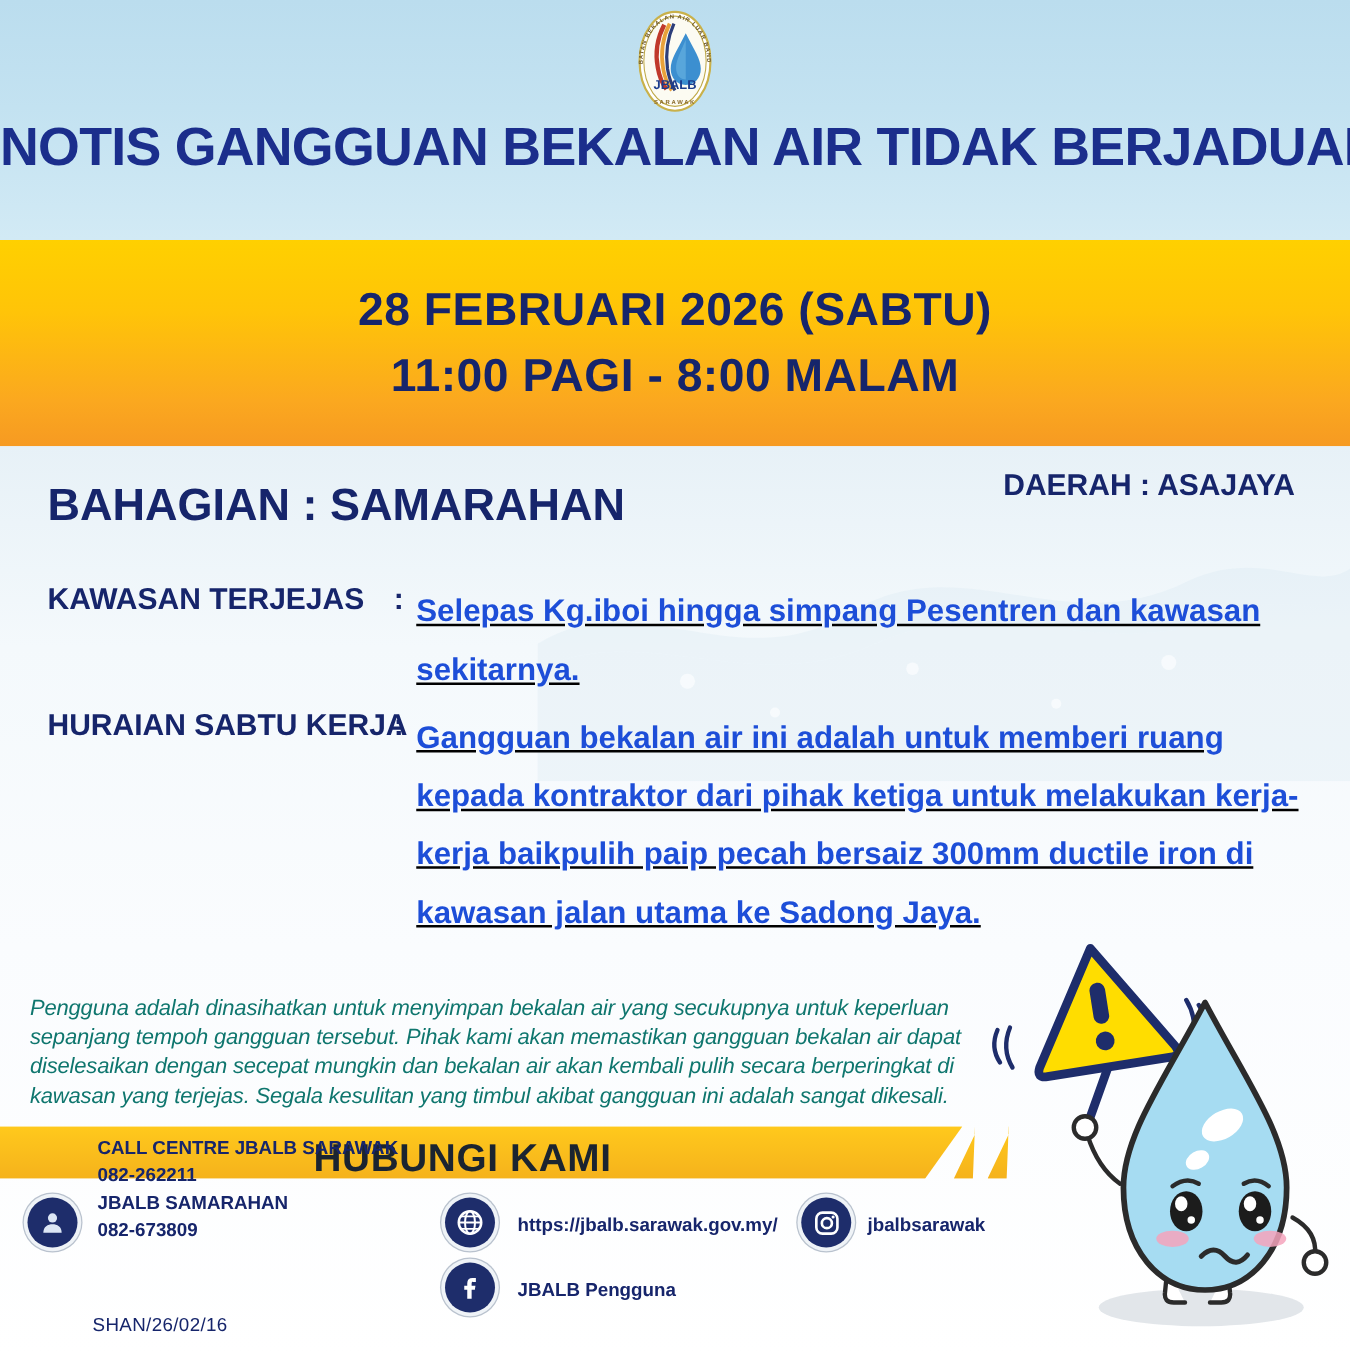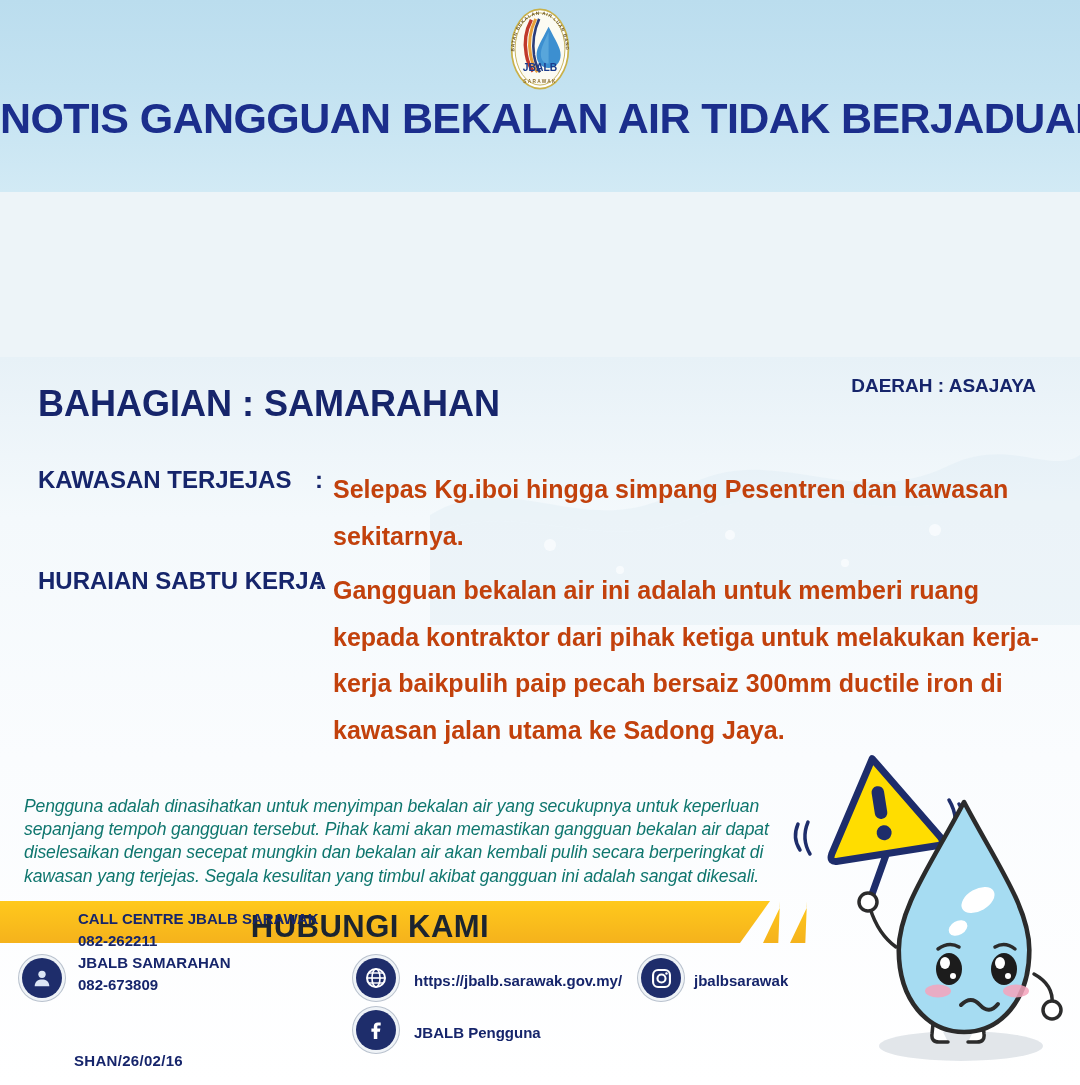--- a/index.html
+++ b/index.html
@@ -99,35 +99,36 @@
     position: absolute;
     left: 38px; top: 0;
     font-size: 36px;
     font-weight: bold;
     color: #16256B;
     white-space: nowrap;
   }
   .daerah {
     position: absolute;
     right: 44px; top: -8px;
-    font-size: 19px;
+    font-size: 24px;
     font-weight: bold;
     color: #16256B;
     white-space: nowrap;
   }
 
   .info-block {
     position: absolute;
     top: 466px;
     left: 0;
     width: 1080px;
   }
   .info-row {
     position: relative;
     width: 960px;
+    text-decoration: underline;
   }
   .info-label {
     position: absolute;
     left: 38px;
     top: 0;
     width: 272px;
     font-size: 24px;
     font-weight: bold;
     color: #16256B;
     white-space: nowrap;
@@ -138,21 +139,21 @@
     top: 0;
     font-size: 24px;
     font-weight: bold;
     color: #16256B;
   }
   .info-value {
     margin-left: 333px;
     width: 715px;
     font-size: 25px;
     font-weight: bold;
-    color: #c2410c;
+    color: #1d4ed8;
     line-height: 1.86;
   }
 
   
   .disclaimer {
     position: absolute;
     left: 24px;
     top: 795px;
     width: 745px;
     font-size: 17.6px;
@@ -217,21 +218,21 @@
     font-weight: bold;
     color: #16256B;
     line-height: 1.46;
     white-space: pre-line;
   }
   .ref-code {
     position: absolute;
     left: 74px;
     top: 1052px;
     font-size: 15px;
-    font-weight: bold;
+    font-weight: normal;
     color: #16256B;
     letter-spacing: 0.3px;
   }
 
   
   .mascot {
     position: absolute;
     left: 786px;
     top: 742px;
     width: 294px;
@@ -255,20 +256,24 @@
       <text x="50" y="76" font-size="12" font-weight="bold" fill="#1B3C8C" text-anchor="middle" font-family="Liberation Sans, sans-serif">JBALB</text>
       <text x="50" y="90" font-size="5.5" font-weight="bold" fill="#8B6B2A" text-anchor="middle" letter-spacing="1.6" font-family="Liberation Sans, sans-serif">SARAWAK</text>
       <path id="arcTop" d="M 20 52 A 30 42 0 0 1 80 52" fill="none"></path>
       <text font-size="5.4" font-weight="bold" fill="#6B5626" letter-spacing="0.9" font-family="Liberation Sans, sans-serif">
         <textPath href="#arcTop" startOffset="50%" text-anchor="middle">JABATAN BEKALAN AIR LUAR BANDAR</textPath>
       </text>
     </svg>
     <div class="poster-title">NOTIS GANGGUAN BEKALAN AIR TIDAK BERJADUAL</div>
   </div>
 
+  <div class="date-banner">
+    <div class="date-line">28 FEBRUARI 2026 (SABTU)</div>
+    <div class="date-line">11:00 PAGI - 8:00 MALAM</div>
+  </div>
 
   <div class="body-area"></div>
 
   <svg class="splash" viewBox="0 0 650 230">
     <path d="M0 120 C80 70 160 150 250 95 C340 40 420 120 520 70 C580 42 620 80 650 60 L650 230 L0 230 Z" fill="#CFE3EE" opacity="0.45"></path>
     <path d="M0 140 C90 100 170 165 270 120 C370 75 450 140 560 95 C600 78 630 100 650 90 L650 230 L0 230 Z" fill="#E3EFF6" opacity="0.55"></path>
     <circle cx="120" cy="150" r="6" fill="#FFFFFF" opacity="0.8"></circle>
     <circle cx="190" cy="175" r="4" fill="#FFFFFF" opacity="0.8"></circle>
     <circle cx="300" cy="140" r="5" fill="#FFFFFF" opacity="0.8"></circle>
     <circle cx="415" cy="168" r="4" fill="#FFFFFF" opacity="0.8"></circle>

